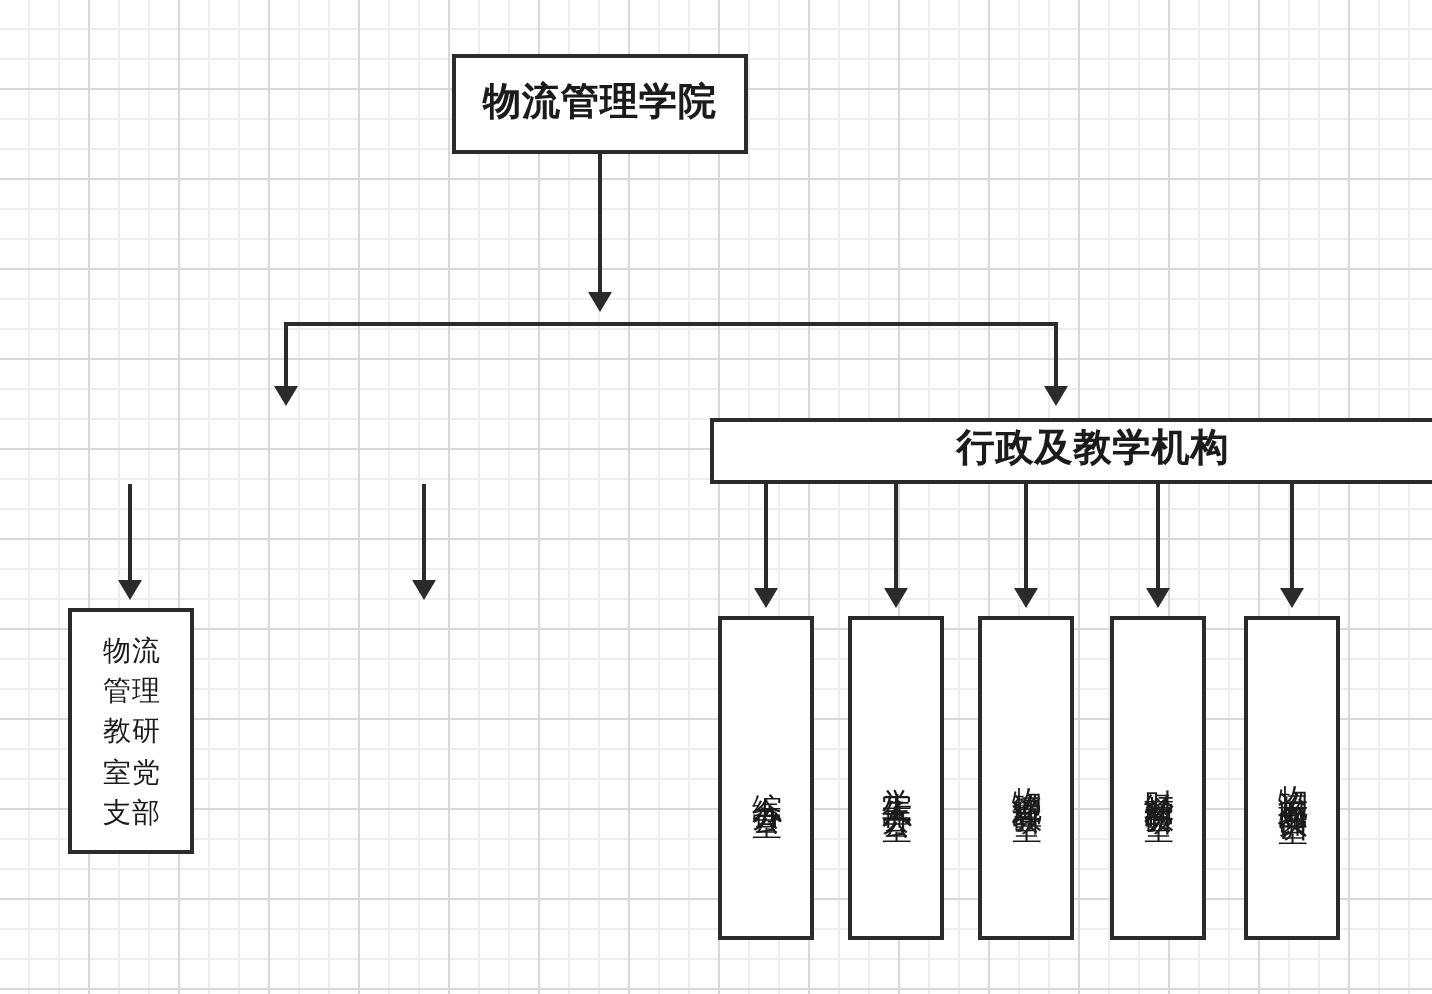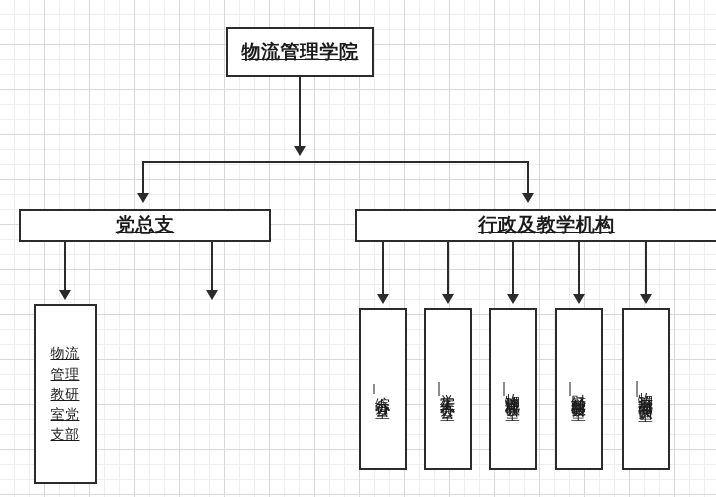--- a/index.html
+++ b/index.html
@@ -36,24 +36,23 @@
     background: #ffffff;
     display: flex;
     align-items: center;
     justify-content: center;
     color: #1b1b1b;
     z-index: 3;
   }
 
   .node .label {
     display: block;
-    text-align: left;
+    text-align: right;
     line-height: 1.18;
     letter-spacing: 0.5px;
-    text-decoration: underline;
   }
 
   
   #node-root {
     left: 226px;
     top: 27px;
     width: 148px;
     height: 50px;
   }
   #node-root .label {
@@ -76,21 +75,21 @@
   }
   #node-party .label,
   #node-admin .label {
     font-size: 19px;
     font-weight: 600;
   }
 
   
   .leaf-left {
     top: 304px;
-    height: 180px;
+    height: 123px;
     width: 63px;
     padding: 0 2px;
   }
   .leaf-left .label {
     font-size: 14px;
     font-weight: 500;
     line-height: 1.45;
     width: 30px;
     word-break: break-all;
   }
@@ -168,23 +167,20 @@
   <div class="conn conn-v" style="left:578px; top:242px; width:2px; height:52px;"></div>
   <div class="arrow-down" style="left:573px; top:294px;"></div>
 
   <div class="conn conn-v" style="left:645px; top:242px; width:2px; height:52px;"></div>
   <div class="arrow-down" style="left:640px; top:294px;"></div>
 
   <div class="node" id="node-root">
     <span class="label">物流管理学院</span>
   </div>
 
-  <div class="node" id="node-party">
-    <span class="label">党总支</span>
-  </div>
 
   <div class="node" id="node-admin">
     <span class="label">行政及教学机构</span>
   </div>
 
   <div class="node leaf-left" id="node-logistics-party">
     <span class="label">物流管理教研室党支部</span>
   </div>
 
 

